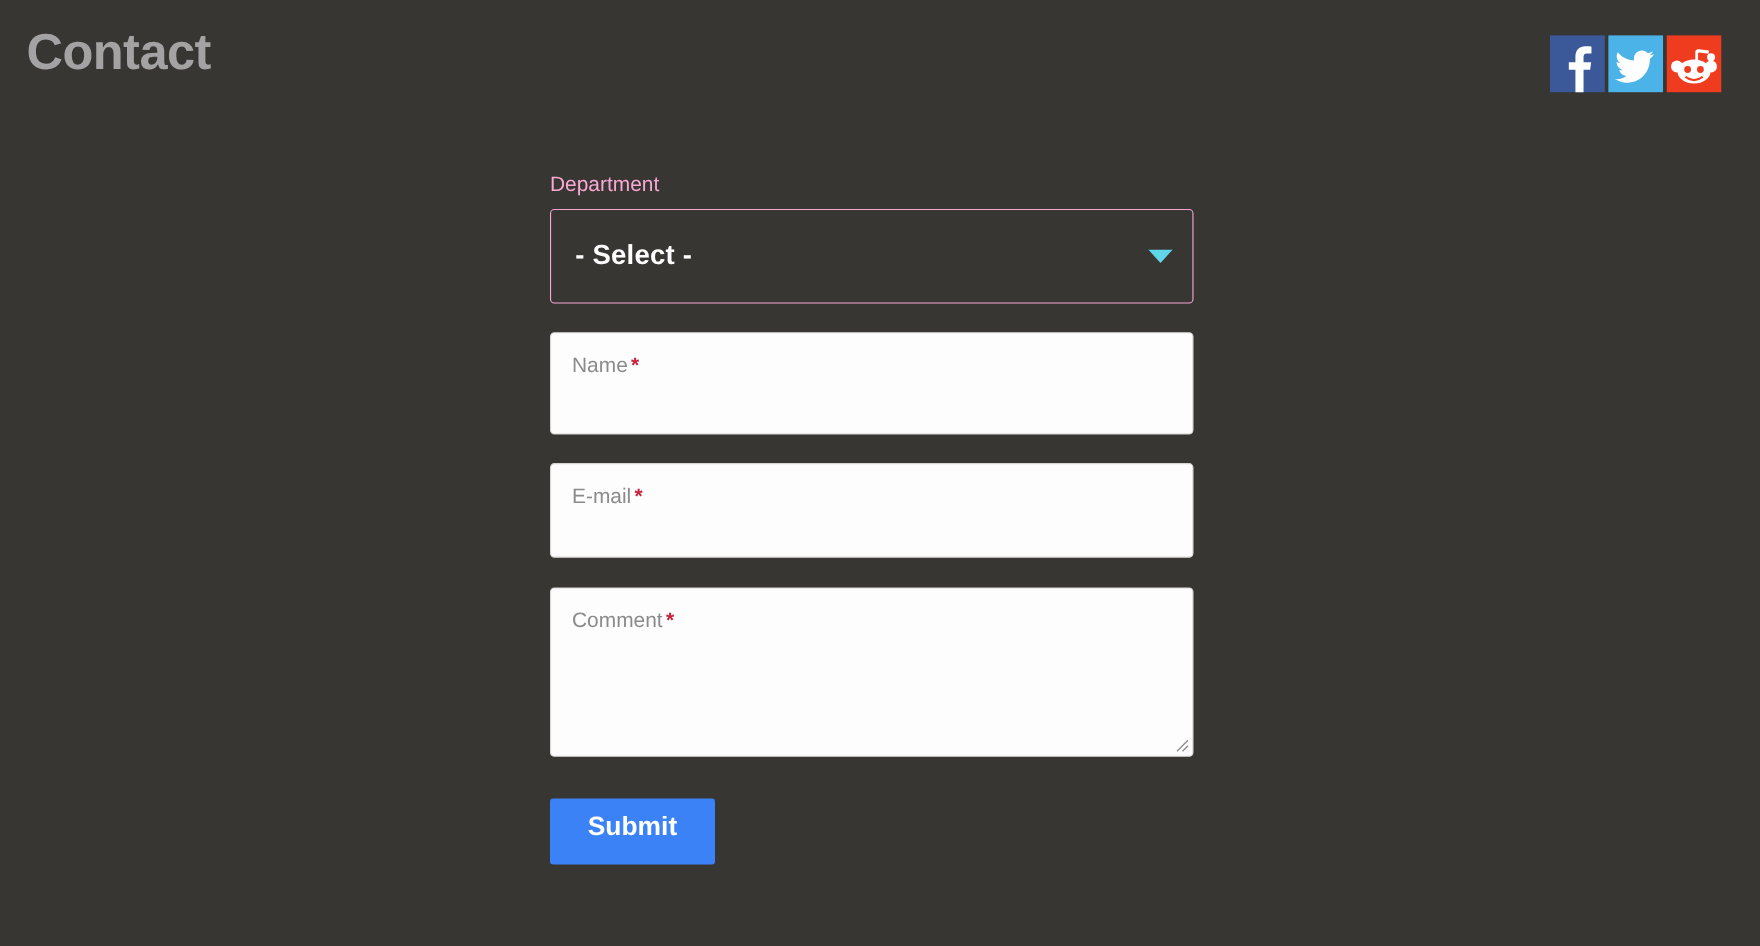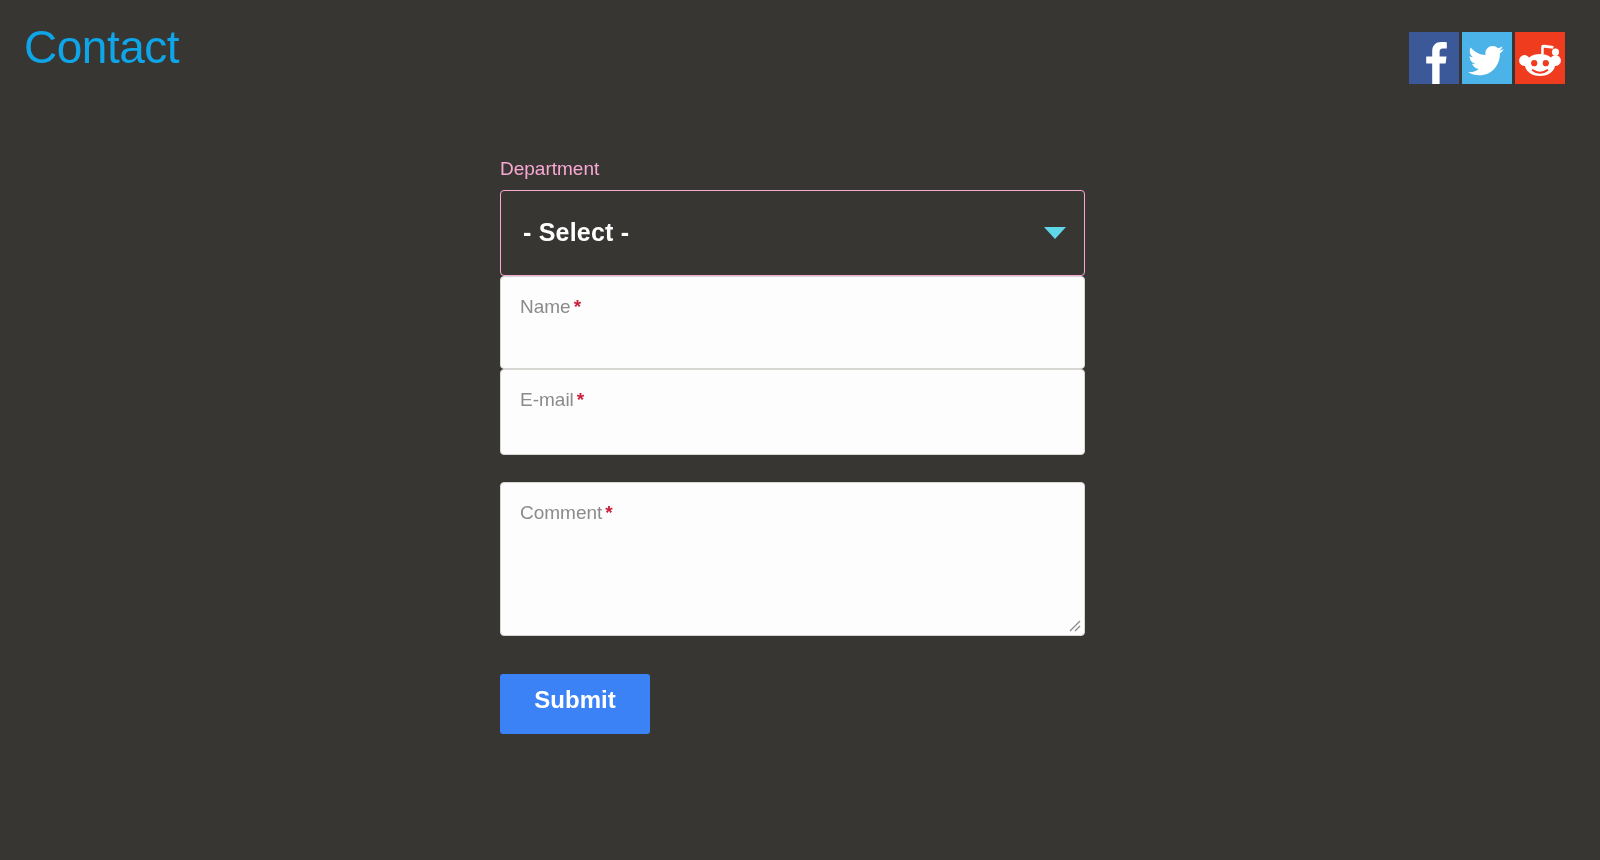--- a/index.html
+++ b/index.html
@@ -19,22 +19,22 @@
     height: 860px;
     background: #383633;
   }
 
   
   #page-title {
     position: absolute;
     left: 24px;
     top: 22px;
     font-size: 46px;
-    font-weight: normal;
-    color: #0ea5e9;
+    font-weight: bold;
+    color: #a3a3a3;
     letter-spacing: -0.5px;
     line-height: 1.1;
     white-space: nowrap;
   }
 
   #social-bar {
     position: absolute;
     right: 35px;
     top: 32px;
     display: flex;
@@ -94,20 +94,21 @@
     border-right: 11px solid transparent;
     border-top: 12px solid #5fd7e8;
   }
 
   .text-field {
     position: relative;
     width: 585px;
     background: #fdfdfd;
     border: 1px solid #d8d6d2;
     border-radius: 4px;
+    margin-top: 26px;
     cursor: text;
     overflow: hidden;
   }
   #name-field { height: 93px; }
   #email-field { height: 86px; }
   #comment-field { height: 154px; margin-top: 27px; }
 
   .field-placeholder {
     position: absolute;
     left: 19px;

